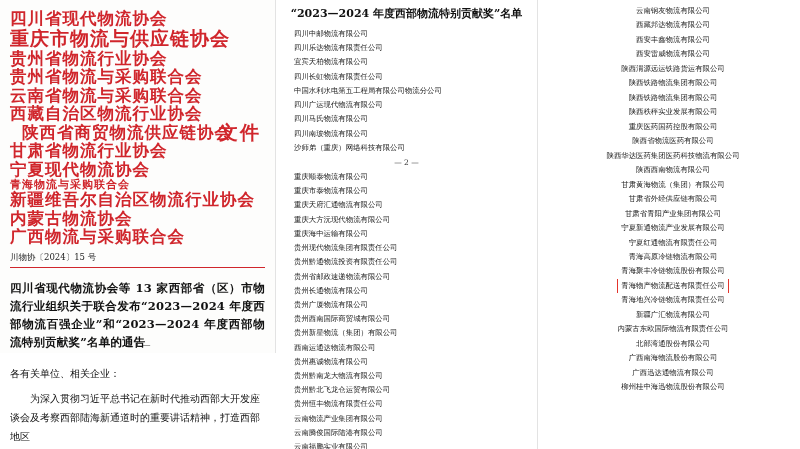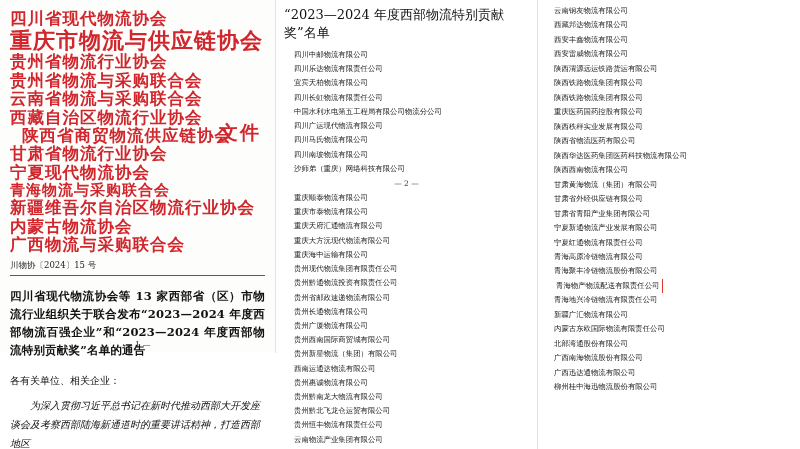--- a/index.html
+++ b/index.html
@@ -36,29 +36,29 @@
   }
   .masthead-line {
     color: #d0262c;
     font-family: "DejaVu Serif", "Liberation Serif", serif;
     font-weight: bold;
     letter-spacing: 1px;
     line-height: 1.12;
     white-space: nowrap;
   }
   .ml-1 { font-size: 16.5px; }
-  .ml-2 { font-size: 22px; }
+  .ml-2 { font-size: 19px; }
   .ml-3 { font-size: 16.5px; }
   .ml-4 { font-size: 16.5px; }
   .ml-5 { font-size: 16.5px; }
   .ml-6 { font-size: 16.5px; }
   .ml-7 { font-size: 16.5px; padding-left: 12px; }
   .ml-8 { font-size: 16.5px; }
   .ml-9 { font-size: 16.5px; }
-  .ml-10 { font-size: 15px; }
+  .ml-10 { font-size: 11px; }
   .ml-11 { font-size: 16.5px; }
   .ml-12 { font-size: 16.5px; }
   .ml-13 { font-size: 16.5px; }
 
   .wenjian {
     position: absolute;
     right: 14px;
     top: 120px;
     color: #d0262c;
     font-family: "DejaVu Serif", "Liberation Serif", serif;
@@ -94,21 +94,20 @@
     font-family: "DejaVu Serif", "Liberation Serif", serif;
     font-size: 10px;
     line-height: 1.9;
     color: #111;
   }
   .doc-body p {
     margin: 0 0 6px 0;
   }
   .doc-body .indent {
     text-indent: 20px;
-    font-style: italic;
   }
   .page-num {
     position: absolute;
     bottom: 4px;
     left: 0;
     width: 100%;
     text-align: center;
     font-size: 8px;
     color: #333;
     font-family: "DejaVu Serif", "Liberation Serif", serif;
@@ -118,23 +117,24 @@
   .doc-mid {
     position: relative;
     width: 262px;
     height: 449px;
     background: #ffffff;
     border-right: 1px solid #e3e3e3;
     box-sizing: border-box;
     padding: 4px 8px 0 8px;
   }
   .mid-title {
-    font-family: "DejaVu Serif", "Liberation Serif", serif;
-    font-size: 13px;
-    font-weight: normal;
+    text-align: center;
+    font-family: "DejaVu Serif", "Liberation Serif", serif;
+    font-size: 11px;
+    font-weight: bold;
     color: #111;
     margin: 2px 0 6px 0;
   }
   .name-col {
     font-family: "DejaVu Serif", "Liberation Serif", serif;
     font-size: 7.4px;
     line-height: 1.92;
     color: #1a1a1a;
     padding-left: 10px;
   }
@@ -163,20 +163,21 @@
     font-family: "DejaVu Serif", "Liberation Serif", serif;
     font-size: 7.4px;
     line-height: 1.955;
     color: #1a1a1a;
     padding-left: 6px;
   }
   .right-col div {
     white-space: nowrap;
     overflow: hidden;
     position: relative;
+    text-align: center;
   }
   .highlight-box {
     outline: 1.4px solid #e4342c;
     outline-offset: 1px;
     padding: 0 2px;
     display: inline-block;
     color: #1a1a1a;
   }
 </style>
 </head>
@@ -259,22 +260,22 @@
 
   <div class="doc-right">
     <div class="right-col">
       <div>云南钢友物流有限公司</div>
       <div>西藏邦达物流有限公司</div>
       <div>西安丰鑫物流有限公司</div>
       <div>西安雷威物流有限公司</div>
       <div>陕西渭源远运铁路货运有限公司</div>
       <div>陕西铁路物流集团有限公司</div>
       <div>陕西铁路物流集团有限公司</div>
+      <div>陕西秩秤实业发展有限公司</div>
       <div>重庆医药国药控股有限公司</div>
-      <div>陕西秩秤实业发展有限公司</div>
       <div>陕西省物流医药有限公司</div>
       <div>陕西华达医药集团医药科技物流有限公司</div>
       <div>陕西西南物流有限公司</div>
       <div>甘肃黄海物流（集团）有限公司</div>
       <div>甘肃省外经供应链有限公司</div>
       <div>甘肃省青阳产业集团有限公司</div>
       <div>宁夏新通物流产业发展有限公司</div>
       <div>宁夏红通物流有限责任公司</div>
       <div>青海高原冷链物流有限公司</div>
       <div>青海聚丰冷链物流股份有限公司</div>

